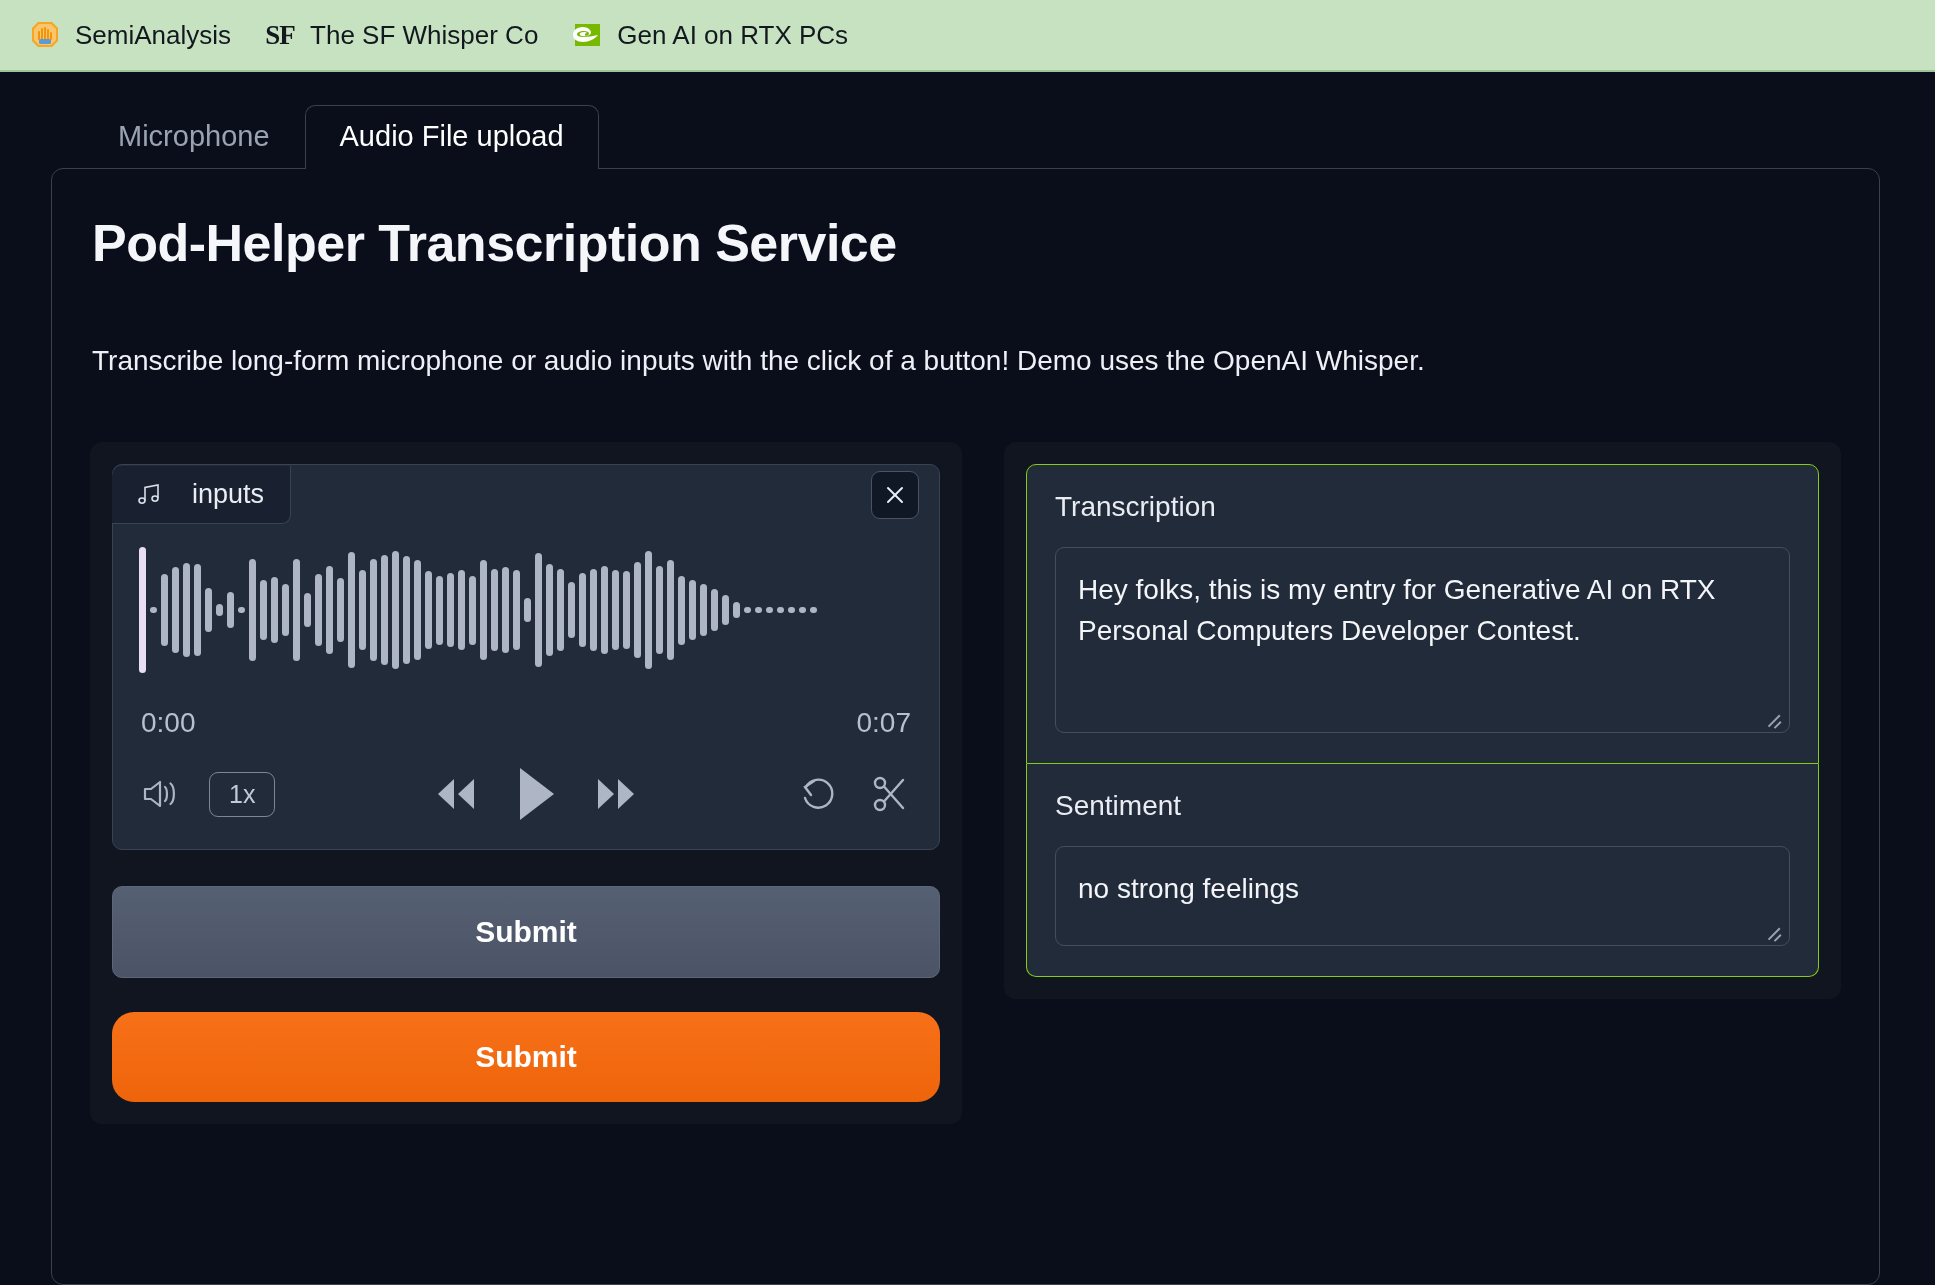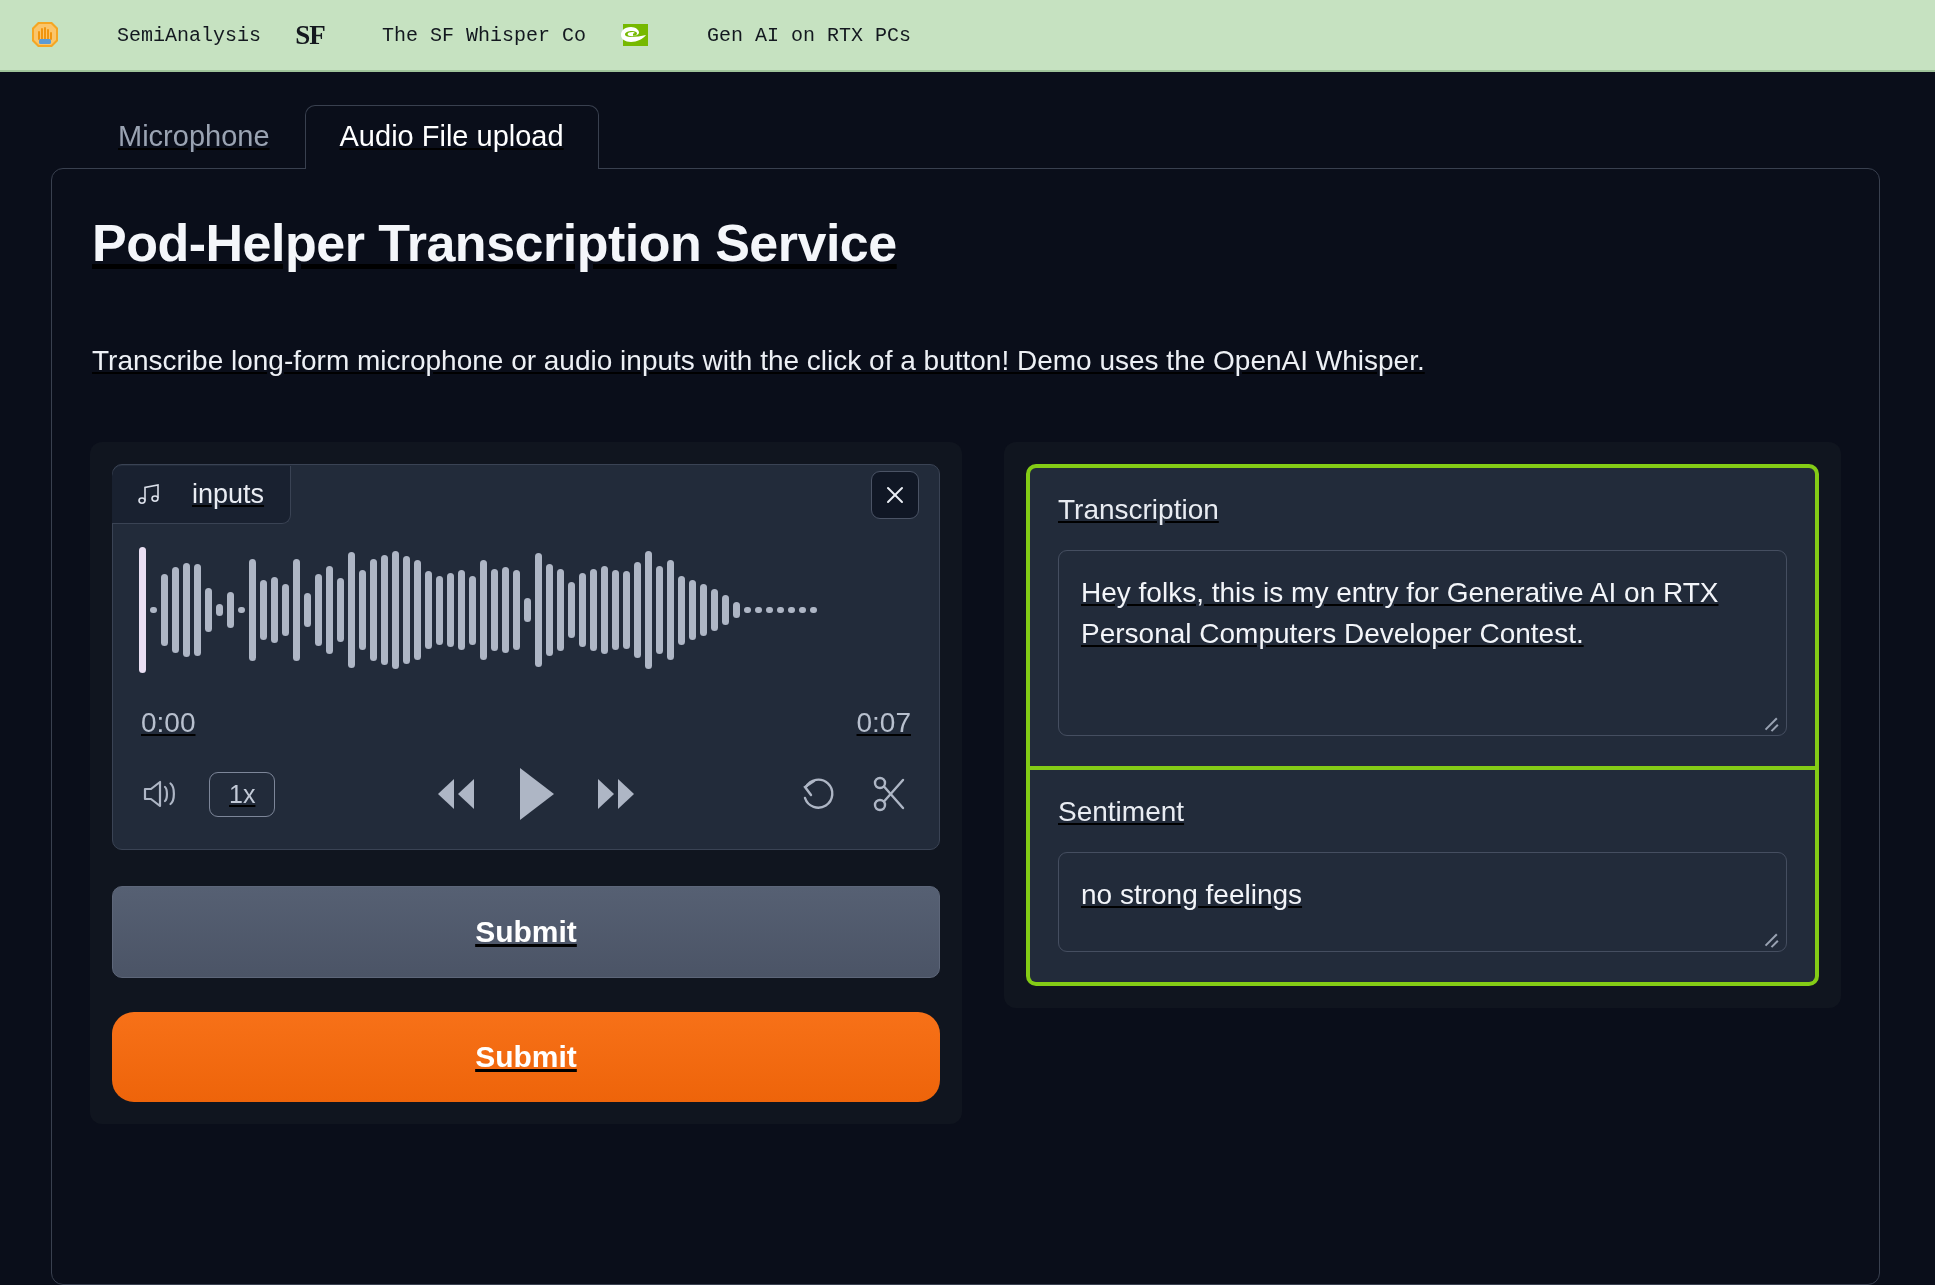--- a/index.html
+++ b/index.html
@@ -21,42 +21,40 @@
     border-bottom: 2px solid #9fc39a;
   }
   .bm-item {
     display: flex;
     align-items: center;
     gap: 13px;
     padding: 4px 22px 4px 10px;
     cursor: pointer;
   }
   .bm-label {
-    font-size: 20px;
+    font-size: 26px;
     color: #13181f;
-    font-family: Liberation Mono, monospace;
+    font-family: Liberation Sans, sans-serif;
     white-space: nowrap;
-    margin-left: 42px;
   }
   .bm-ico { width: 34px; height: 34px; display: flex; align-items: center; justify-content: center; flex: 0 0 auto;}
   .sf-mark {
     font-family: "Liberation Serif", serif;
     font-weight: bold;
     font-size: 27px;
     color: #14181e;
     letter-spacing: -1px;
   }
 
   
   .app-root {
     height: calc(1285px - 72px);
     background: #0A0E1A;
     padding: 28px 0 0 0;
     position: relative;
-    text-decoration: underline;
   }
 
   
   .tabs {
     display: flex;
     align-items: flex-end;
     padding-left: 83px;
     height: 68px;
     position: relative;
     z-index: 3;
@@ -223,21 +221,21 @@
   }
   .btn-submit {
     background: linear-gradient(180deg, #F77118 0%, #EE640A 100%);
     margin-top: 34px;
     border-radius: 22px;
   }
 
   
   .out-card {
     background: #222B3A;
-    border: 4px solid #84cc16;
+    border: 1px solid #84cc16;
     border-radius: 10px;
     padding: 26px 28px 30px 28px;
   }
   .out-card + .out-card { margin-top: 0; border-top: none; border-radius: 0 0 10px 10px; }
   .out-card.first { border-radius: 10px 10px 0 0; }
   .out-label {
     font-size: 28px;
     color: #E9ECF2;
     margin-bottom: 24px;
   }

